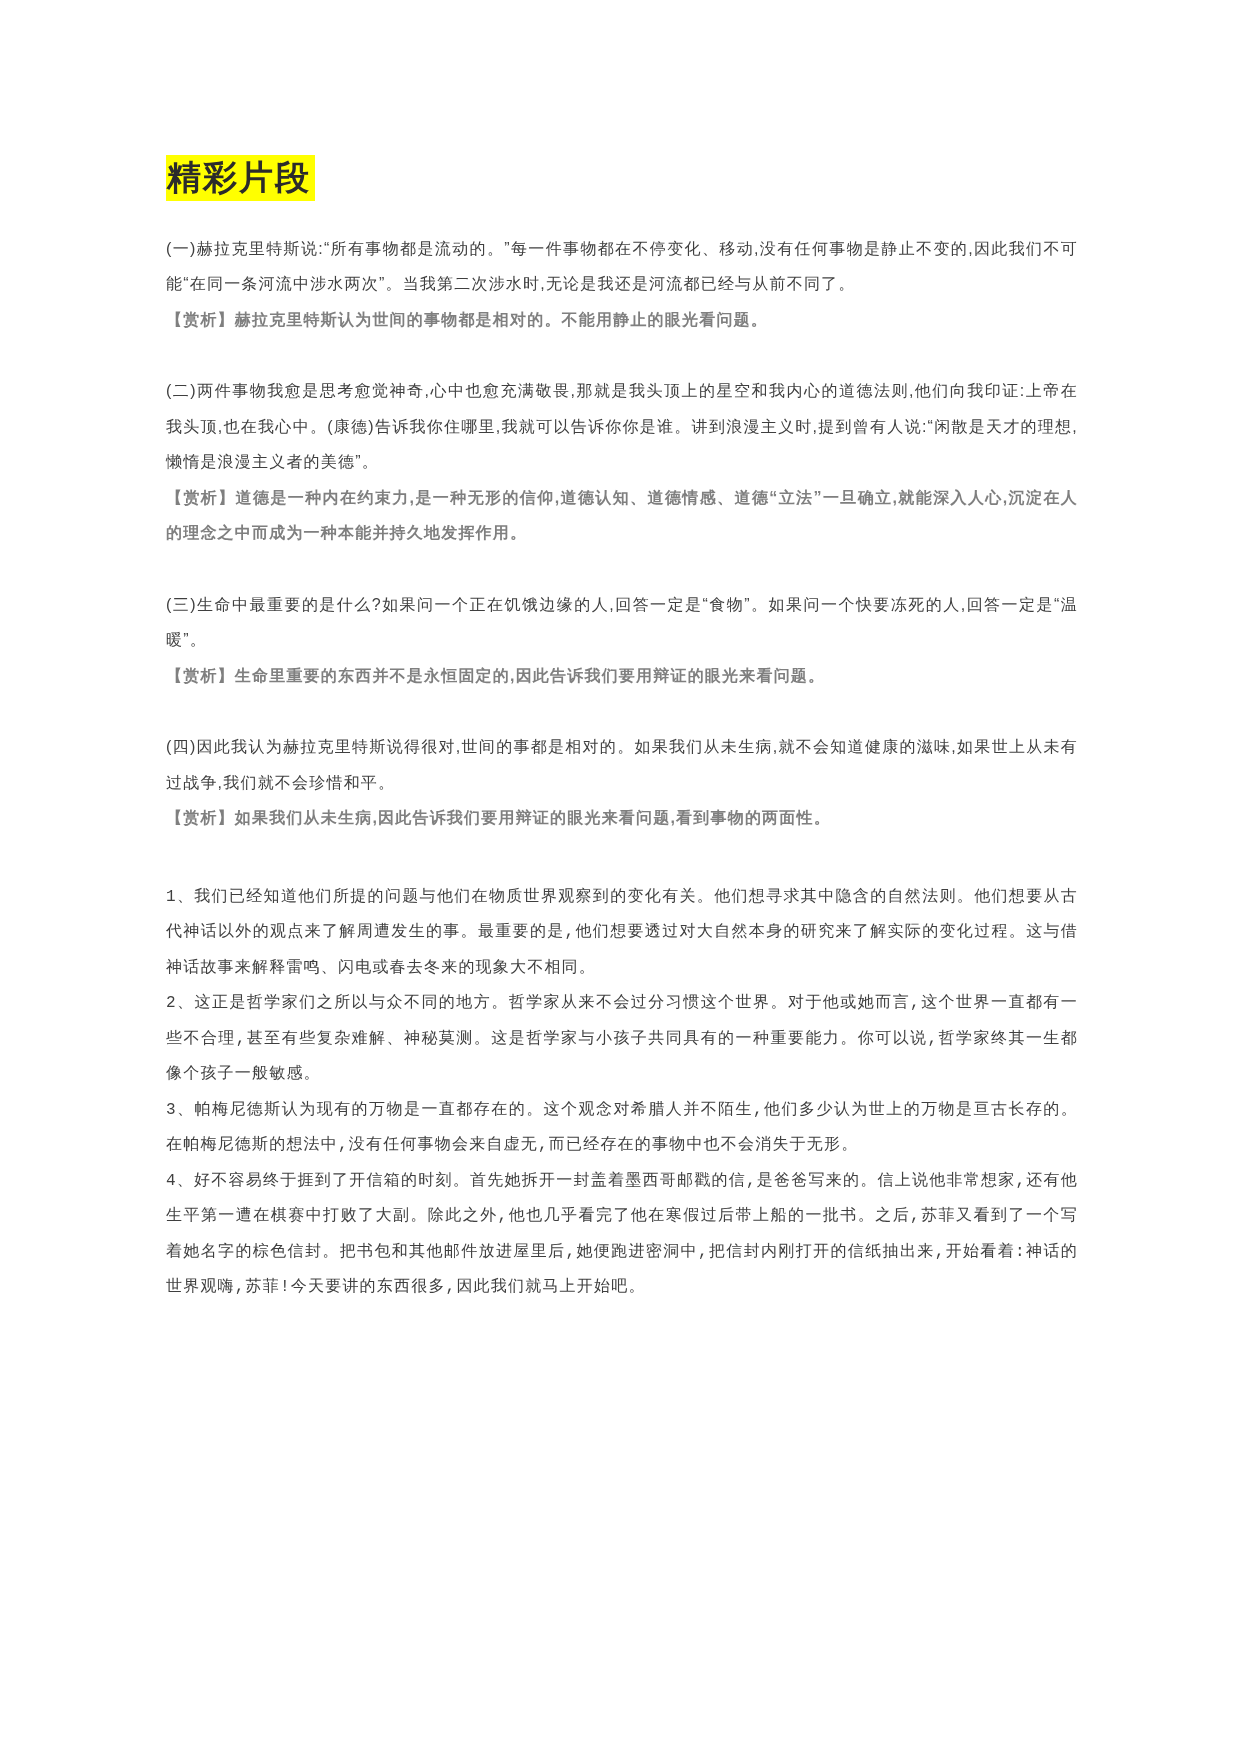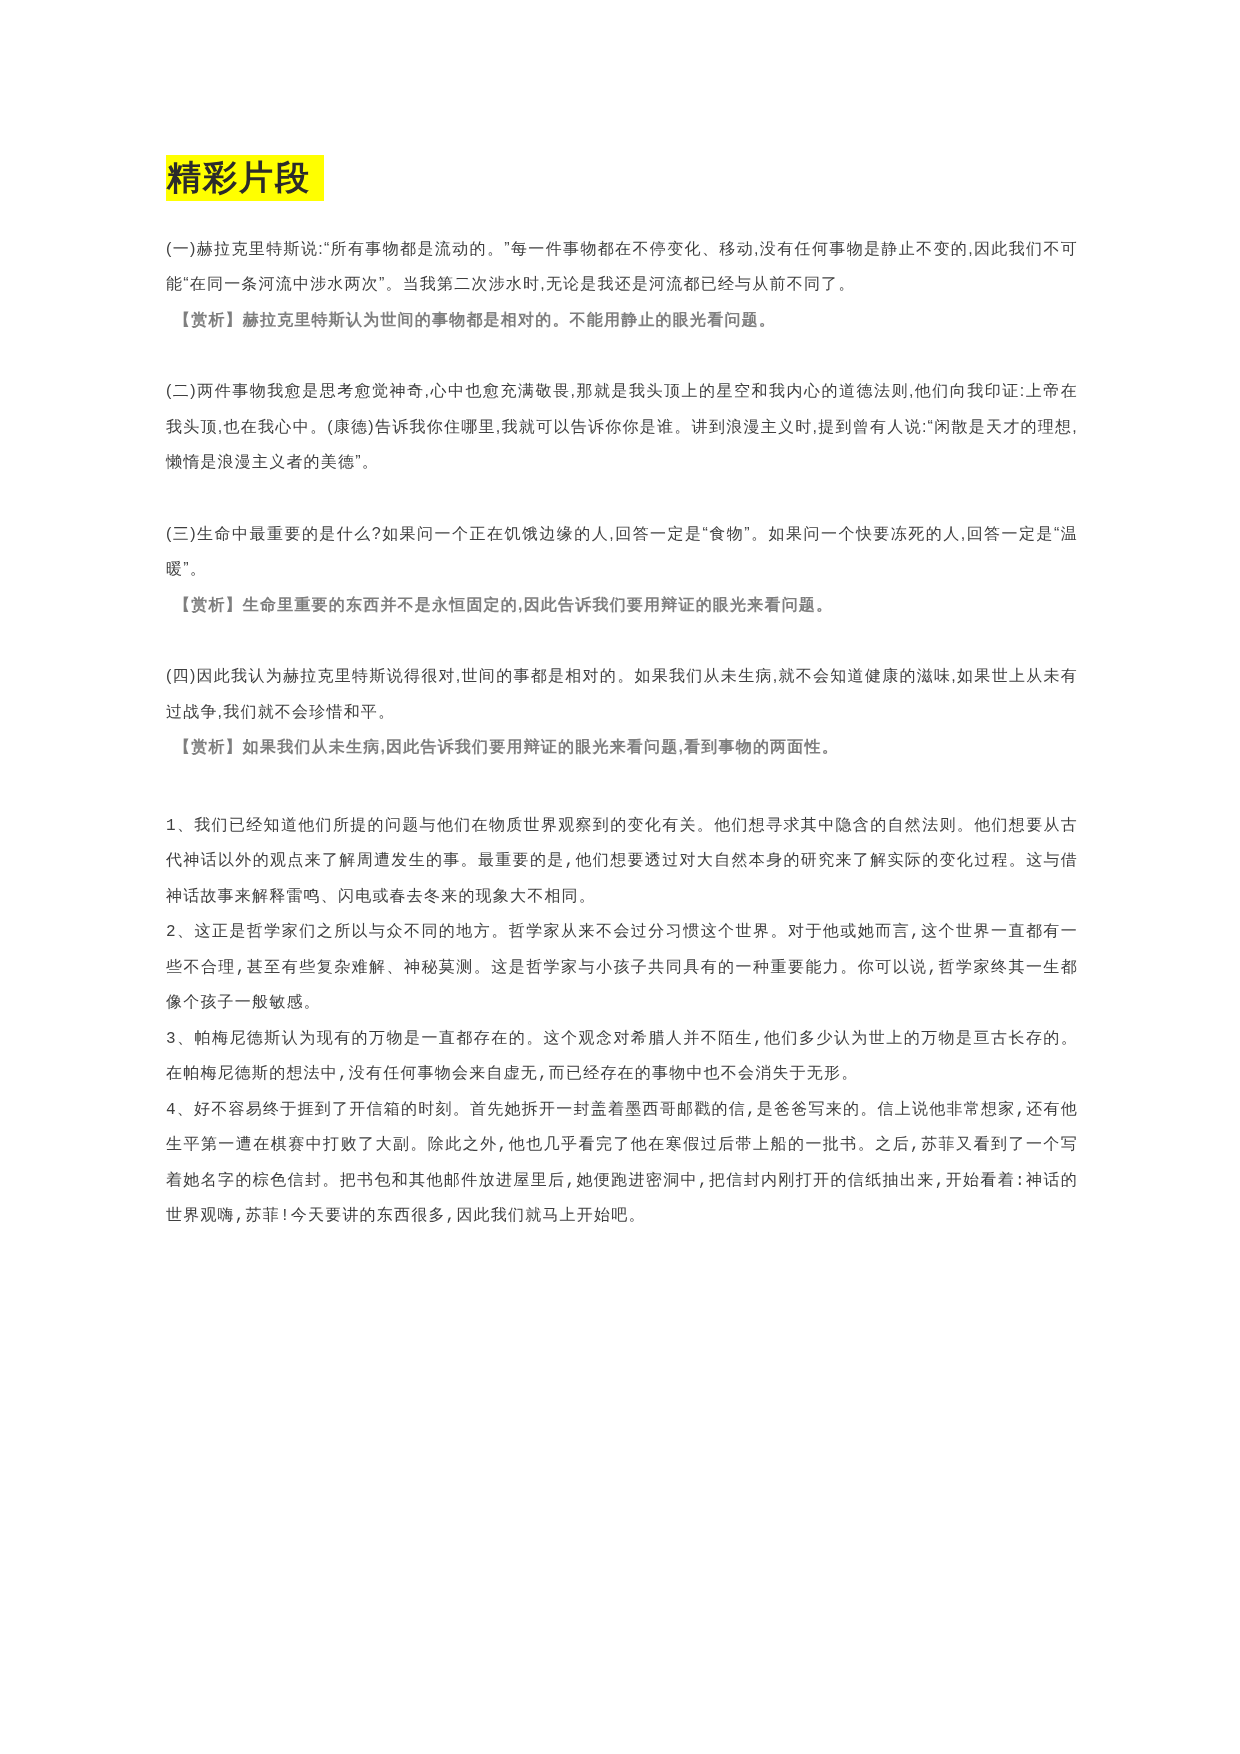--- a/index.html
+++ b/index.html
@@ -18,56 +18,56 @@
     padding: 155px 162px 60px 166px;
     width: 1240px;
   }
   .doc-title {
     display: inline-block;
     background: #ffff00;
     color: #2b2b2b;
     font-size: 34px;
     font-weight: bold;
     line-height: 1.25;
-    padding: 1px 13px 2px 1px;
+    padding: 1px 4px 2px 1px;
     letter-spacing: 2px;
     margin: 0 0 30px 0;
   }
   .excerpt, .annotation, .note {
     font-size: 16px;
     line-height: 35.5px;
     letter-spacing: 1.2px;
     margin: 0;
     text-align: justify;
     text-justify: inter-ideograph;
   }
   .excerpt { color: #3f3f3f; }
   .annotation {
     color: #7f7f7f;
     font-weight: bold;
-    margin-left: 8px;
   }
   .section { margin: 0 0 36px 0; }
   .notes { margin-top: 44px; font-family: Liberation Mono, monospace; }
   .note { color: #3f3f3f; }
 </style>
 </head>
 <body>
 
 <div class="page">
 
   <h1 class="doc-title">精彩片段</h1>
 
   <div class="section">
     <p class="excerpt">(一)赫拉克里特斯说:“所有事物都是流动的。”每一件事物都在不停变化、移动,没有任何事物是静止不变的,因此我们不可能“在同一条河流中涉水两次”。当我第二次涉水时,无论是我还是河流都已经与从前不同了。</p>
     <p class="annotation">【赏析】赫拉克里特斯认为世间的事物都是相对的。不能用静止的眼光看问题。</p>
   </div>
 
   <div class="section">
     <p class="excerpt">(二)两件事物我愈是思考愈觉神奇,心中也愈充满敬畏,那就是我头顶上的星空和我内心的道德法则,他们向我印证:上帝在我头顶,也在我心中。(康德)告诉我你住哪里,我就可以告诉你你是谁。讲到浪漫主义时,提到曾有人说:“闲散是天才的理想,懒惰是浪漫主义者的美德”。</p>
+    <p class="annotation">【赏析】道德是一种内在约束力,是一种无形的信仰,道德认知、道德情感、道德“立法”一旦确立,就能深入人心,沉淀在人的理念之中而成为一种本能并持久地发挥作用。</p>
   </div>
 
   <div class="section">
     <p class="excerpt">(三)生命中最重要的是什么?如果问一个正在饥饿边缘的人,回答一定是“食物”。如果问一个快要冻死的人,回答一定是“温暖”。</p>
     <p class="annotation">【赏析】生命里重要的东西并不是永恒固定的,因此告诉我们要用辩证的眼光来看问题。</p>
   </div>
 
   <div class="section">
     <p class="excerpt">(四)因此我认为赫拉克里特斯说得很对,世间的事都是相对的。如果我们从未生病,就不会知道健康的滋味,如果世上从未有过战争,我们就不会珍惜和平。</p>
     <p class="annotation">【赏析】如果我们从未生病,因此告诉我们要用辩证的眼光来看问题,看到事物的两面性。</p>

